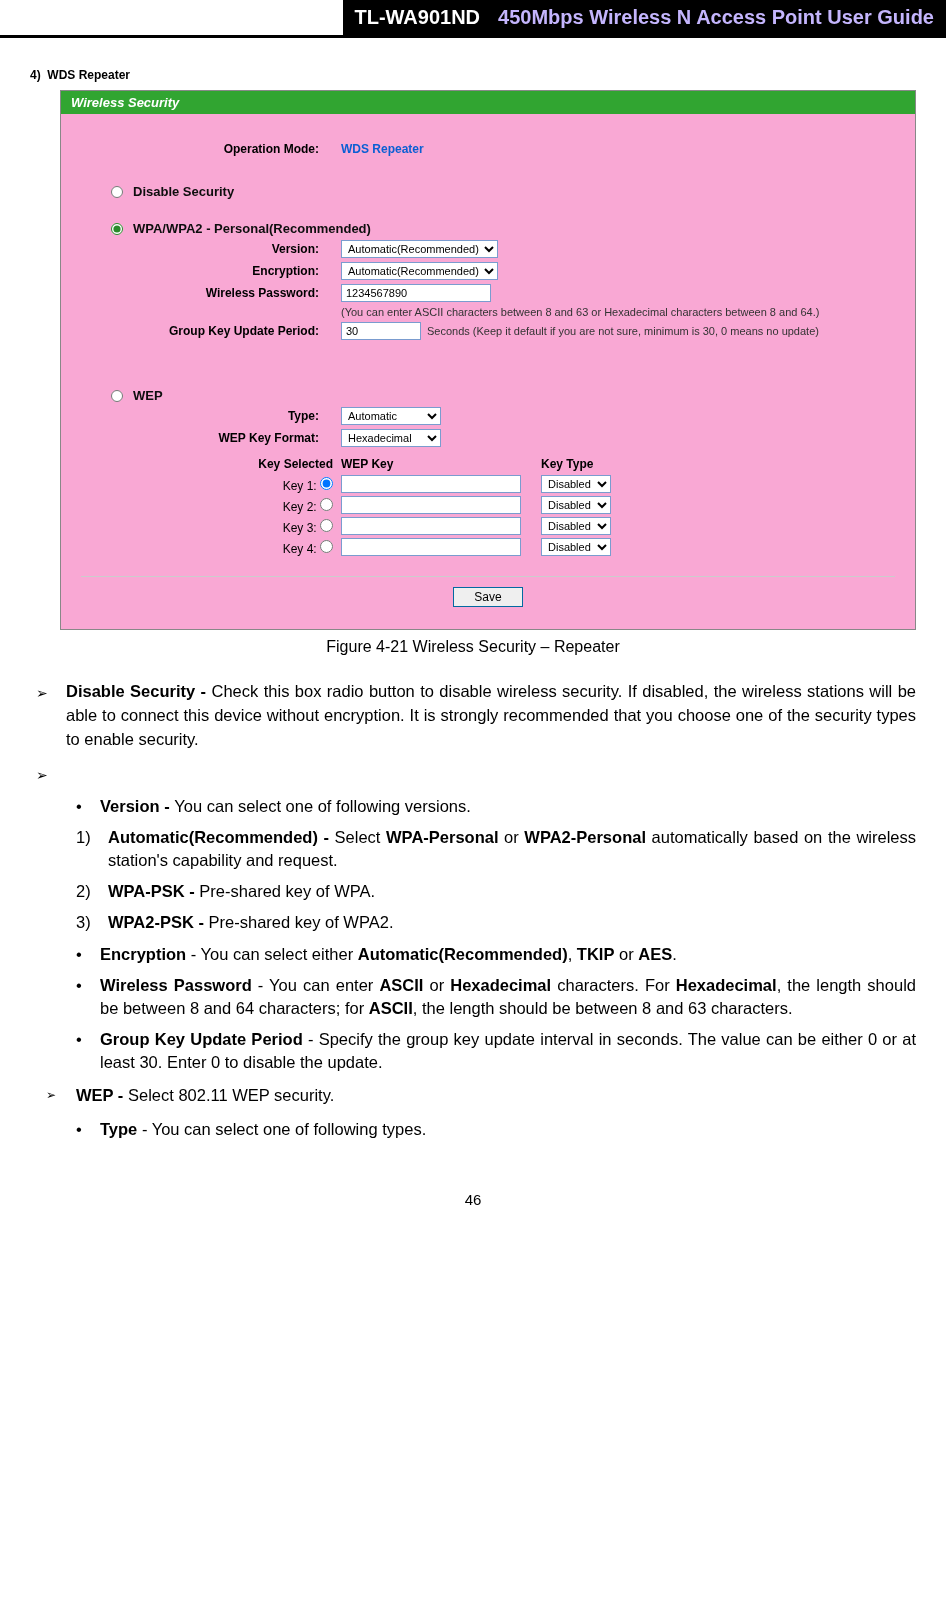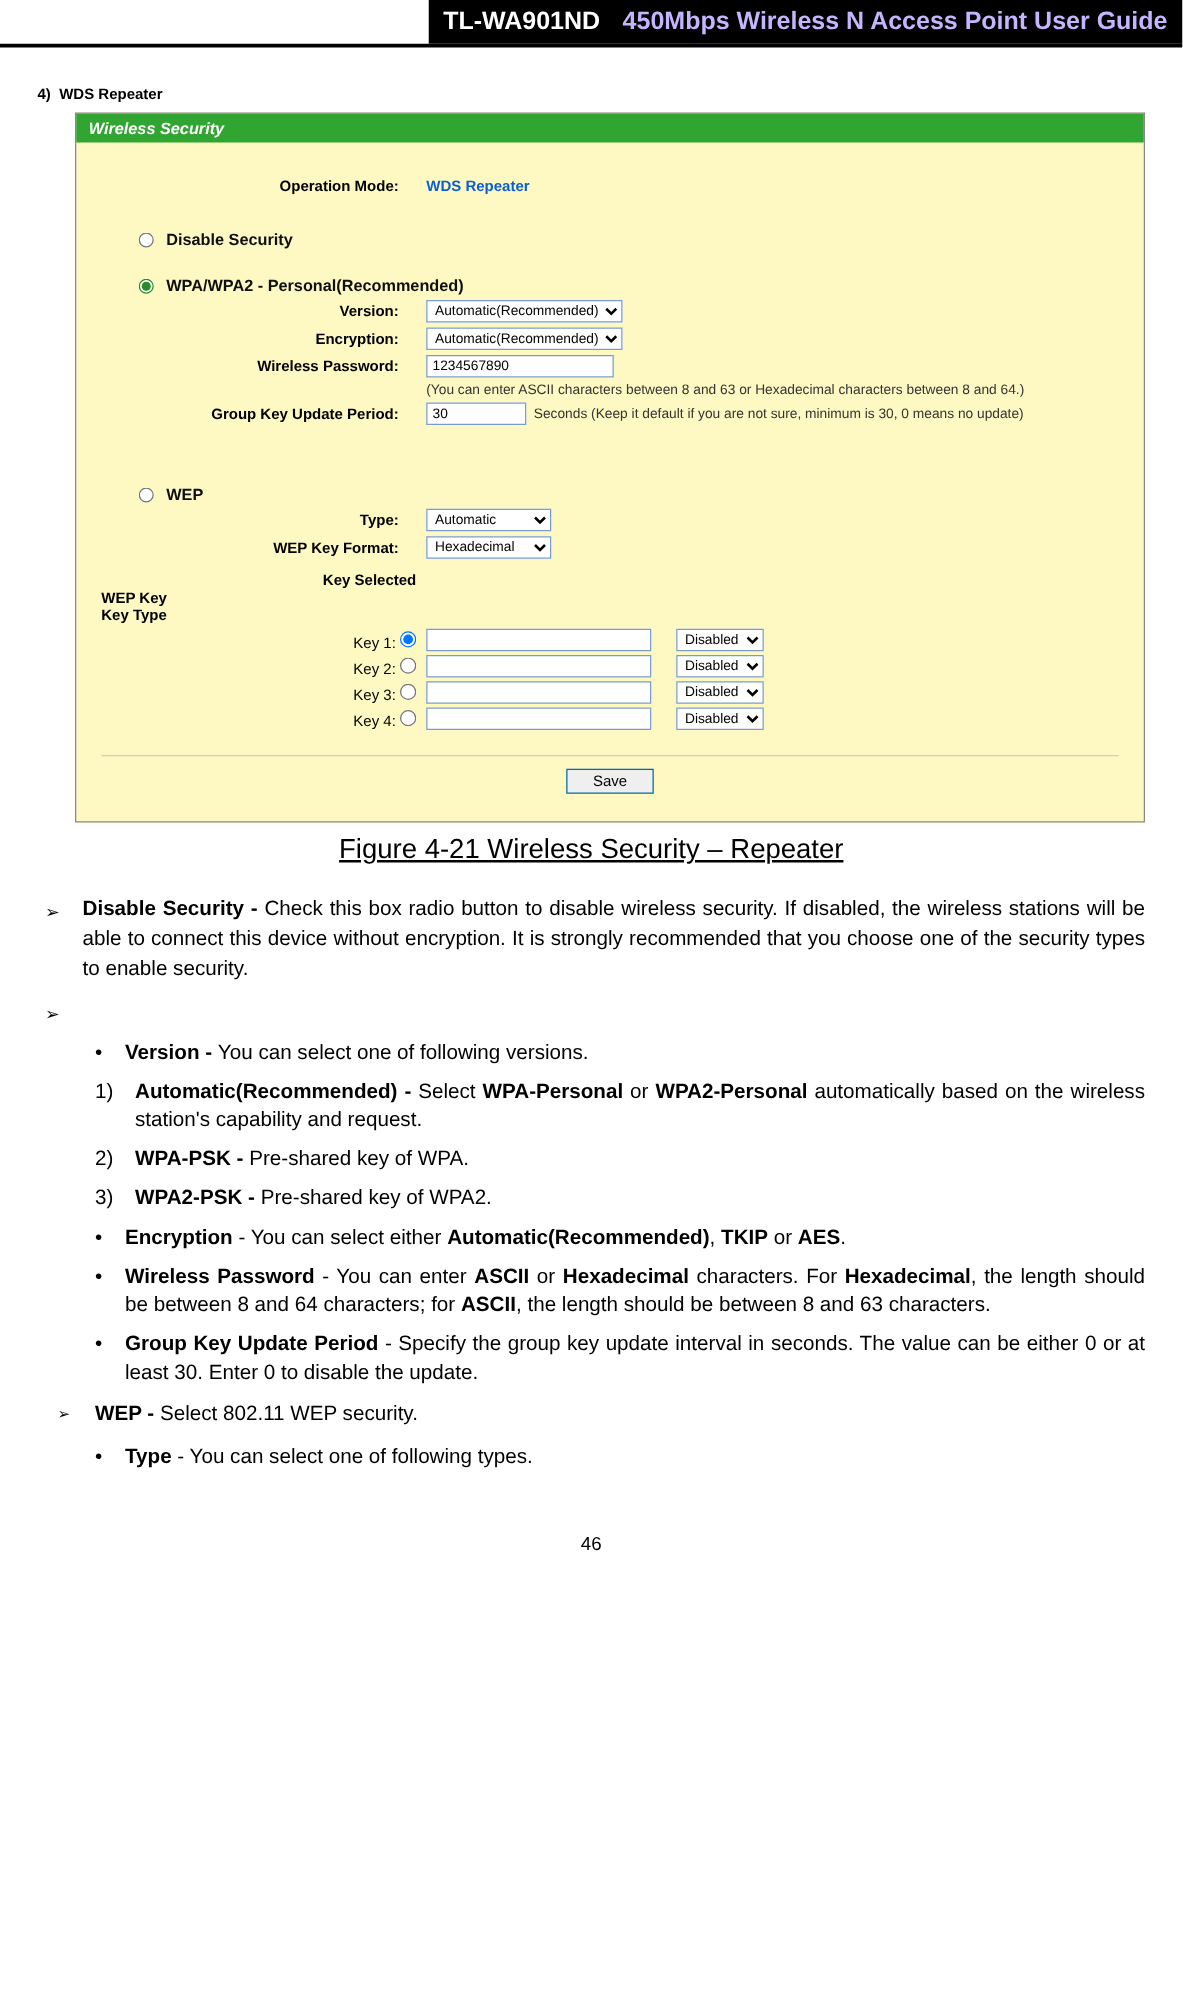--- a/index.html
+++ b/index.html
@@ -35,21 +35,21 @@
     align-items: center;
   }
   .header-spacer { flex: 1; background: #fff; }
   .header-wrap { display: flex; justify-content: flex-end; }
   .content { padding: 0 30px; }
   .section-num { font-weight: bold; font-size: 12px; margin-bottom: 8px; }
   .screenshot {
     border: 1px solid #888;
     margin: 0 0 8px 30px;
     font-size: 12px;
-    background: #fef9c3;
+    background: #f9a8d4;
   }
   .greenbar {
     background: #31a531;
     color: #fff;
     font-weight: bold;
     font-style: italic;
     padding: 4px 10px;
     font-size: 13px;
   }
   .form-area { padding: 10px 20px 16px 20px; }
@@ -71,33 +71,33 @@
     background: #fff;
     padding: 1px 2px;
     min-width: 150px;
   }
   .txt {
     font-size: 11px;
     border: 1px solid #7a9ccf;
     padding: 2px 4px;
   }
   .hint { font-size: 11px; color: #333; margin-left: 6px; }
-  .wep-head { display: flex; font-weight: bold; font-size: 12px; margin: 10px 0 4px 0; flex-direction: column; }
+  .wep-head { display: flex; font-weight: bold; font-size: 12px; margin: 10px 0 4px 0; }
   .wep-row { display: flex; align-items: flex-end; margin: 3px 0; }
   .wep-keylbl { width: 260px; text-align: right; padding-right: 8px; font-size: 12px; }
   .wep-input { width: 180px; }
   .wep-sel { margin-left: 20px; }
   .save-wrap { text-align: center; padding: 10px 0 6px 0; border-top: 1px solid #ccc; margin-top: 20px; }
   .save-btn {
     font-size: 12px;
     padding: 2px 20px;
     border: 1px solid #0369a1;
     background: #efefef;
   }
-  .caption { text-align: center; font-size: 22px; margin: 6px 0 24px 0; text-decoration: underline; }
+  .caption { text-align: center; font-size: 16px; margin: 6px 0 24px 0; }
   .bullets { margin: 0 0 0 6px; }
   .bullet-main { display: flex; margin: 10px 0; font-size: 16.5px; line-height: 1.45; text-align: justify; }
   .bullet-main .arrow { width: 30px; flex-shrink: 0; font-size: 14px; padding-top: 3px; }
   .bullet-sub { display: flex; margin: 8px 0 8px 40px; font-size: 16.5px; line-height: 1.4; text-align: justify; }
   .bullet-sub .dot { width: 24px; flex-shrink: 0; }
   .bullet-num { display: flex; margin: 8px 0 8px 40px; font-size: 16.5px; line-height: 1.4; text-align: justify; }
   .bullet-num .num { width: 32px; flex-shrink: 0; }
   .b { font-weight: bold; }
   .page-num { text-align: center; font-size: 15px; margin-top: 50px; }
   .keyhead-col1 { width: 260px; text-align: right; padding-right: 8px; }

